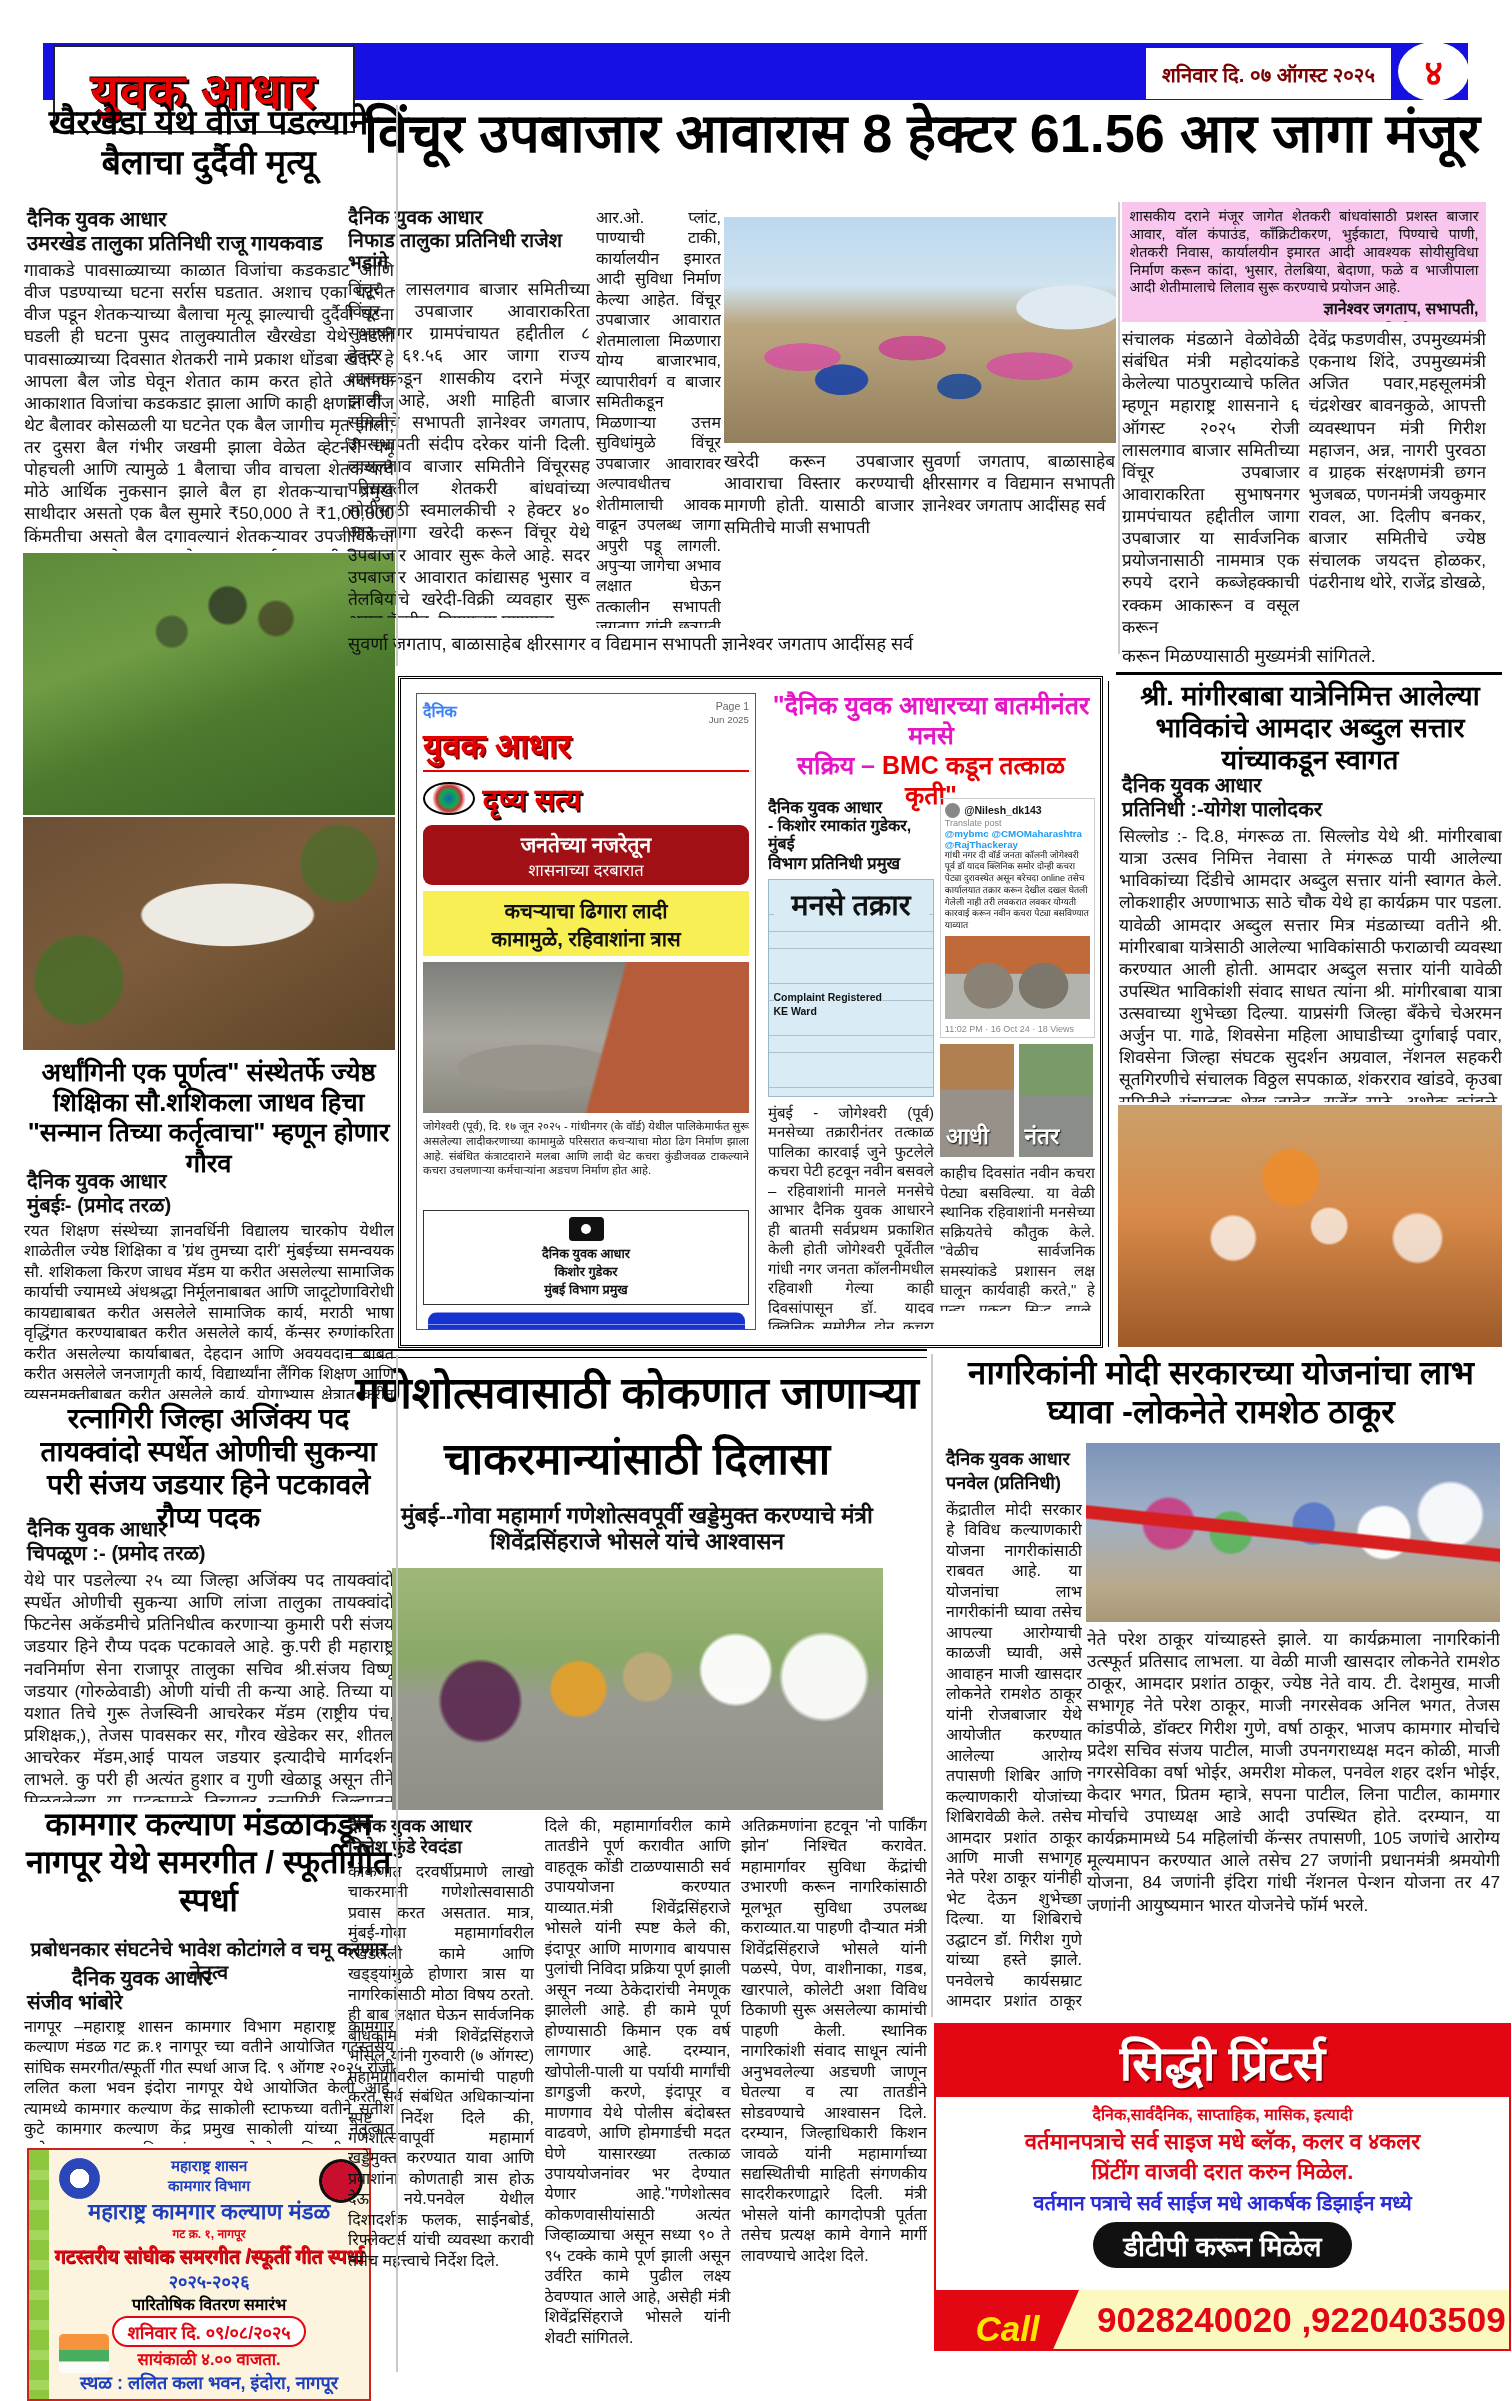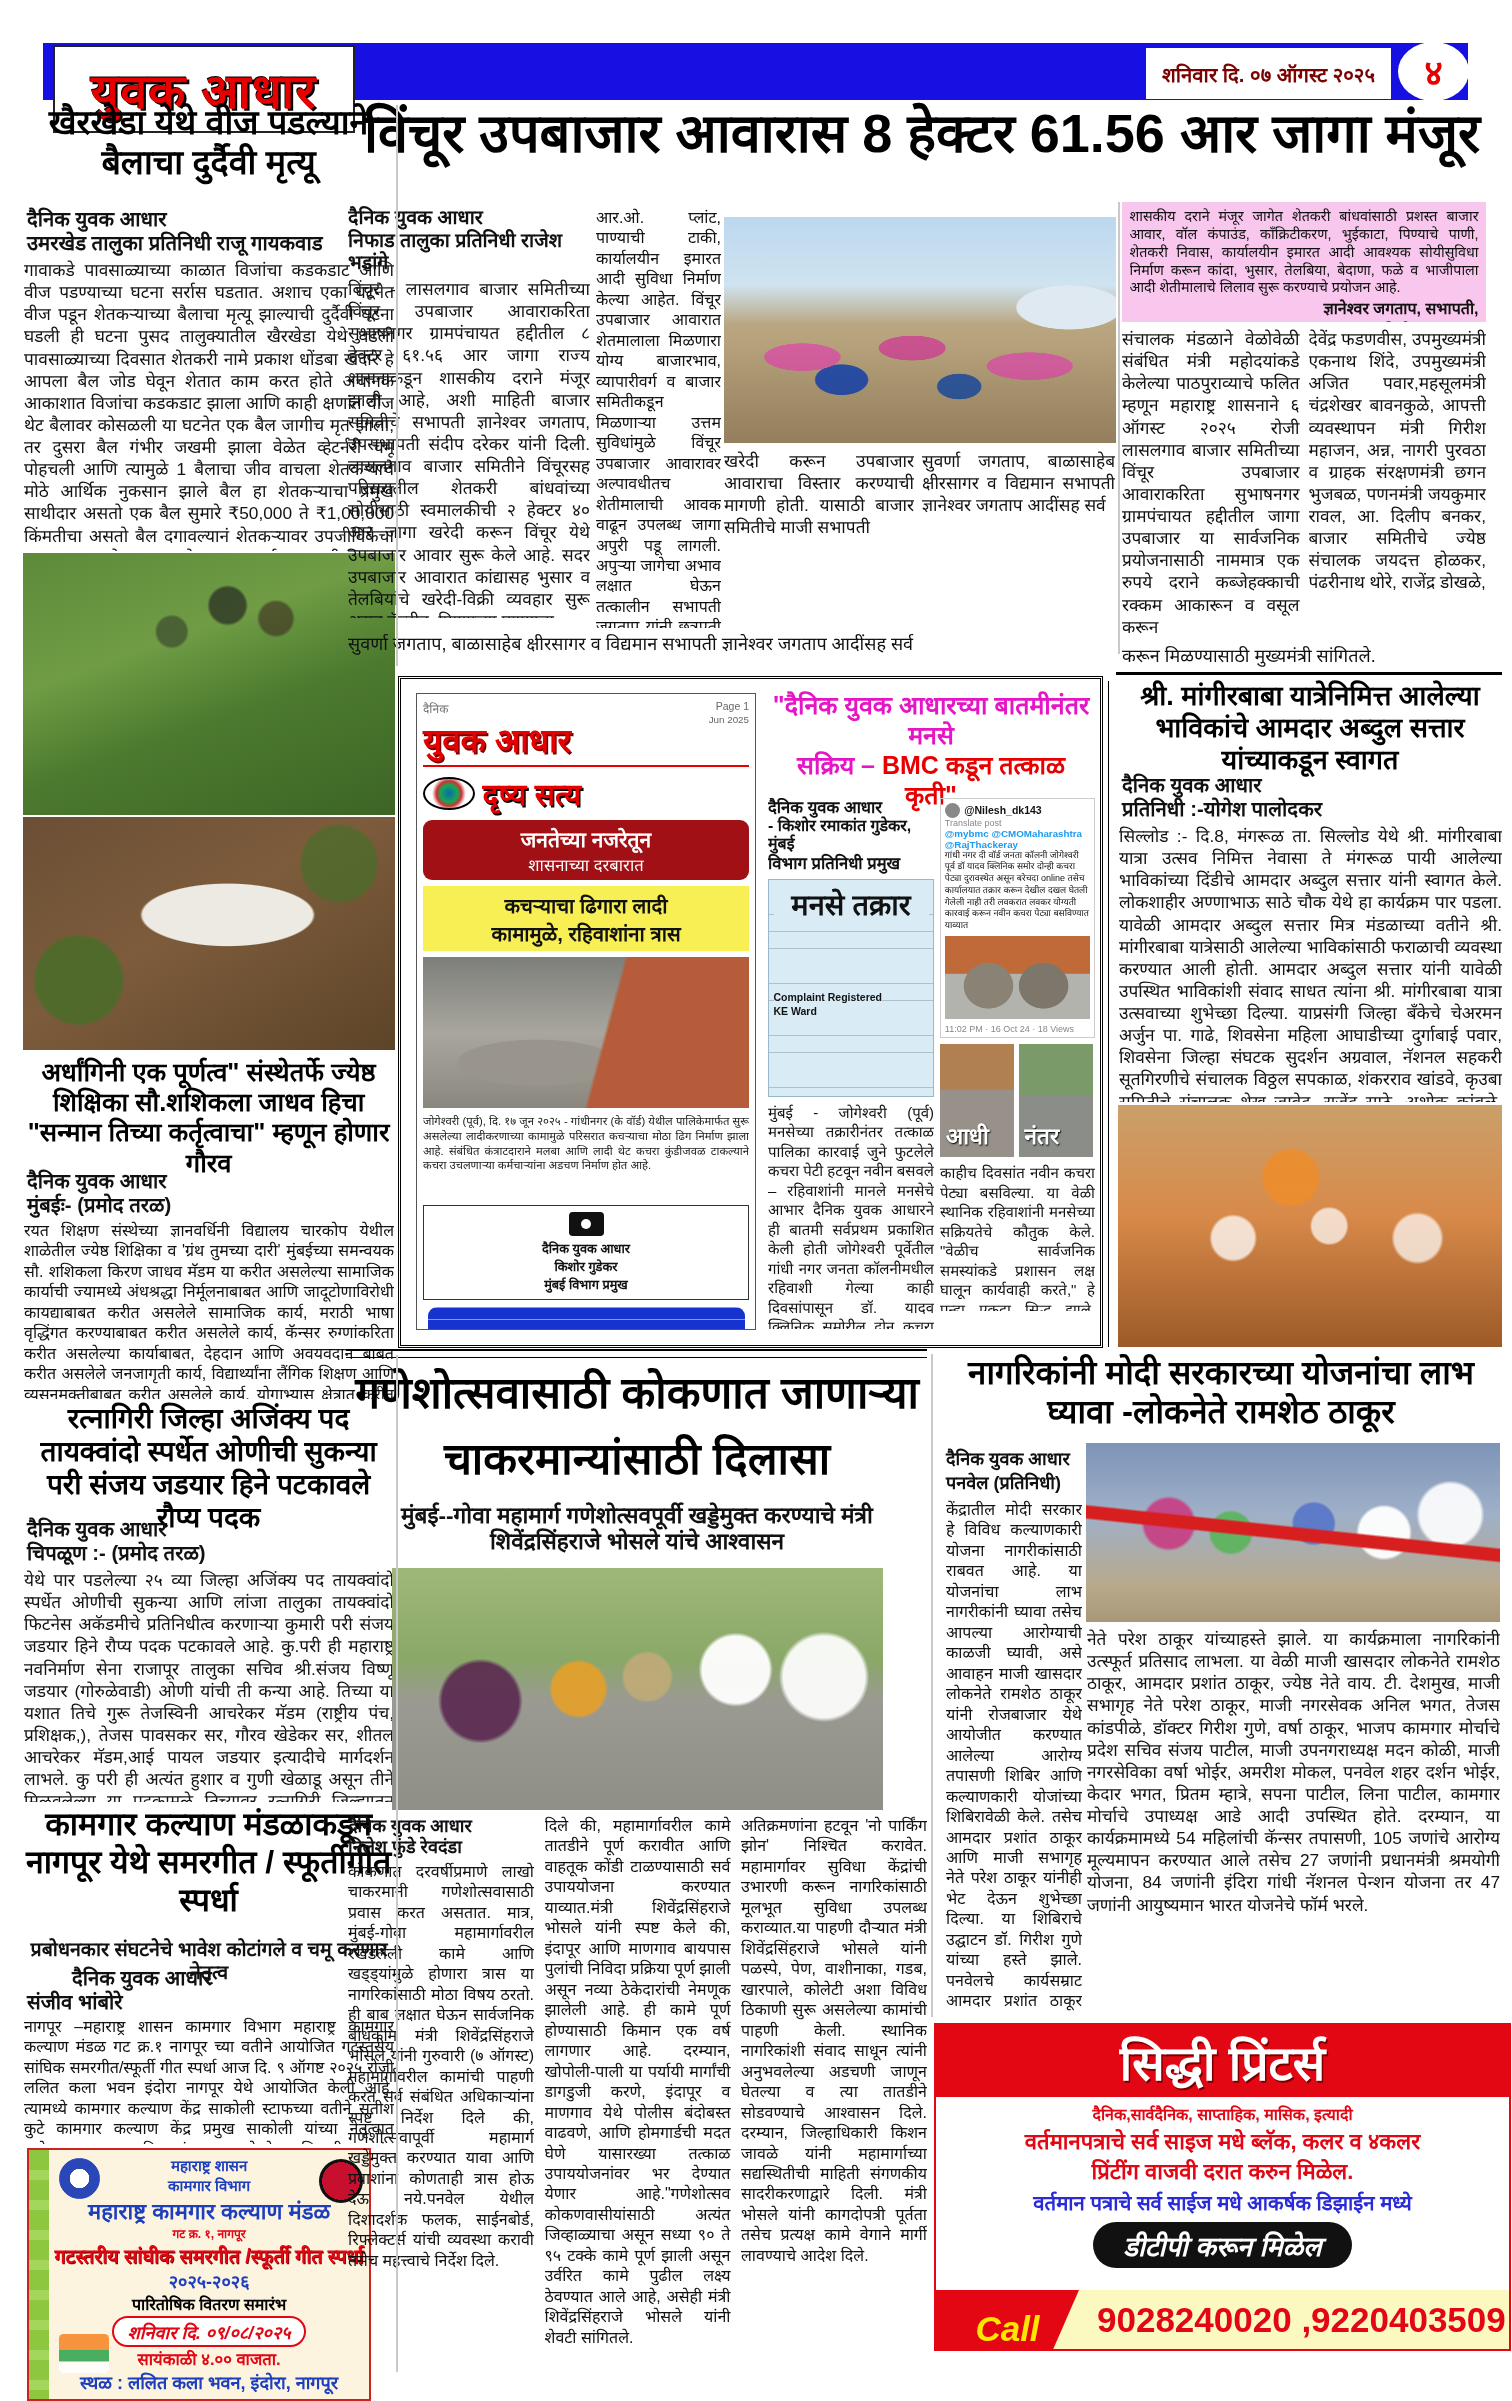--- a/index.html
+++ b/index.html
@@ -7,21 +7,21 @@
         font-family:"Liberation Sans","DejaVu Sans",sans-serif;color:#111;overflow:hidden;}
   .abs{position:absolute;}
   .hl{font-weight:bold;color:#000;text-align:center;line-height:1.18;}
   .by{font-weight:bold;font-size:20.3px;line-height:1.15;}
   .bt{font-size:17.3px;line-height:1.28;text-align:justify;overflow:hidden;}
   .c{text-align:center;}
   .photo{overflow:hidden;}
   .caption-sm{font-size:11.3px;line-height:1.3;text-align:justify;color:#222;}
   .divider{background:#000;}
   .vline{background:#c9c9c9;width:1.5px;}
-  .pill{border-radius:30px;font-style:italic;}
+  .pill{border-radius:30px;}
 </style>
 </head>
 <body>
 
 <div class="page">
 
   <div class="abs" style="left:43px;top:43px;width:1425px;height:57px;background:#1710e2;"></div>
   <div class="abs" style="left:53px;top:45px;width:298px;height:84px;background:#fff;border:2.3px solid #222;display:flex;align-items:center;justify-content:center;">
     <span style="color:#e60000;font-size:48px;font-weight:bold;text-shadow:2.3px 2.3px 0 #000,-0.8px -0.8px 0 #000;letter-spacing:1.5px;">युवक आधार</span>
   </div>
@@ -132,21 +132,21 @@
                radial-gradient(circle at 30% 55%, rgba(255,255,255,.75) 0 7%, transparent 8%),
                radial-gradient(circle at 55% 50%, rgba(255,255,255,.7) 0 7%, transparent 8%),
                radial-gradient(circle at 78% 55%, rgba(255,255,255,.7) 0 7%, transparent 8%),
                radial-gradient(circle at 45% 30%, rgba(240,140,40,.8) 0 10%, transparent 11%),
                linear-gradient(180deg,#caa06a 0%,#d88a4a 45%,#9c5a28 100%);"></div>
 
   <div class="abs" style="left:398px;top:676px;width:705px;height:672px;border:3px double #000;box-sizing:border-box;background:#fff;"></div>
 
   <div class="abs" style="left:416px;top:693px;width:340px;height:637px;border:1.5px solid #555;background:#fff;padding:6px;box-sizing:border-box;overflow:hidden;">
     <div style="position:relative;">
-      <div style="color:#737373;font-weight:normal;font-size:12px;">दैनिक</div>
+      <div style="color:#3b82f6;font-weight:bold;font-size:16px;">दैनिक</div>
       <div style="position:absolute;right:0;top:0;color:#666;font-size:10.5px;">Page 1</div>
       <div style="position:absolute;right:0;top:13.6px;color:#666;font-size:9.8px;">Jun 2025</div>
       <div style="color:#e60000;font-weight:bold;font-size:33px;text-shadow:1.5px 1.5px 0 #7a0000;">युवक आधार</div>
       <div style="height:2.3px;background:#e60000;margin:3px 0 6px 0;"></div>
       <div style="display:flex;align-items:center;gap:7.5px;margin-bottom:6px;">
         <span style="display:inline-block;width:48px;height:29px;border:2.3px solid #000;border-radius:50% 50%;background:radial-gradient(circle at 50% 50%, #16a,  #1a5 30%, #c33 45%, #fff 60%);"></span>
         <span style="color:#e60000;font-weight:bold;font-size:30px;text-shadow:1.5px 1.5px 0 #000;">दृष्य सत्य</span>
       </div>
       <div style="background:#a01015;border-radius:9px;color:#fff;text-align:center;padding:4.5px 3px;margin-bottom:6px;">
         <div style="font-weight:bold;font-size:21px;">जनतेच्या नजरेतून</div>

